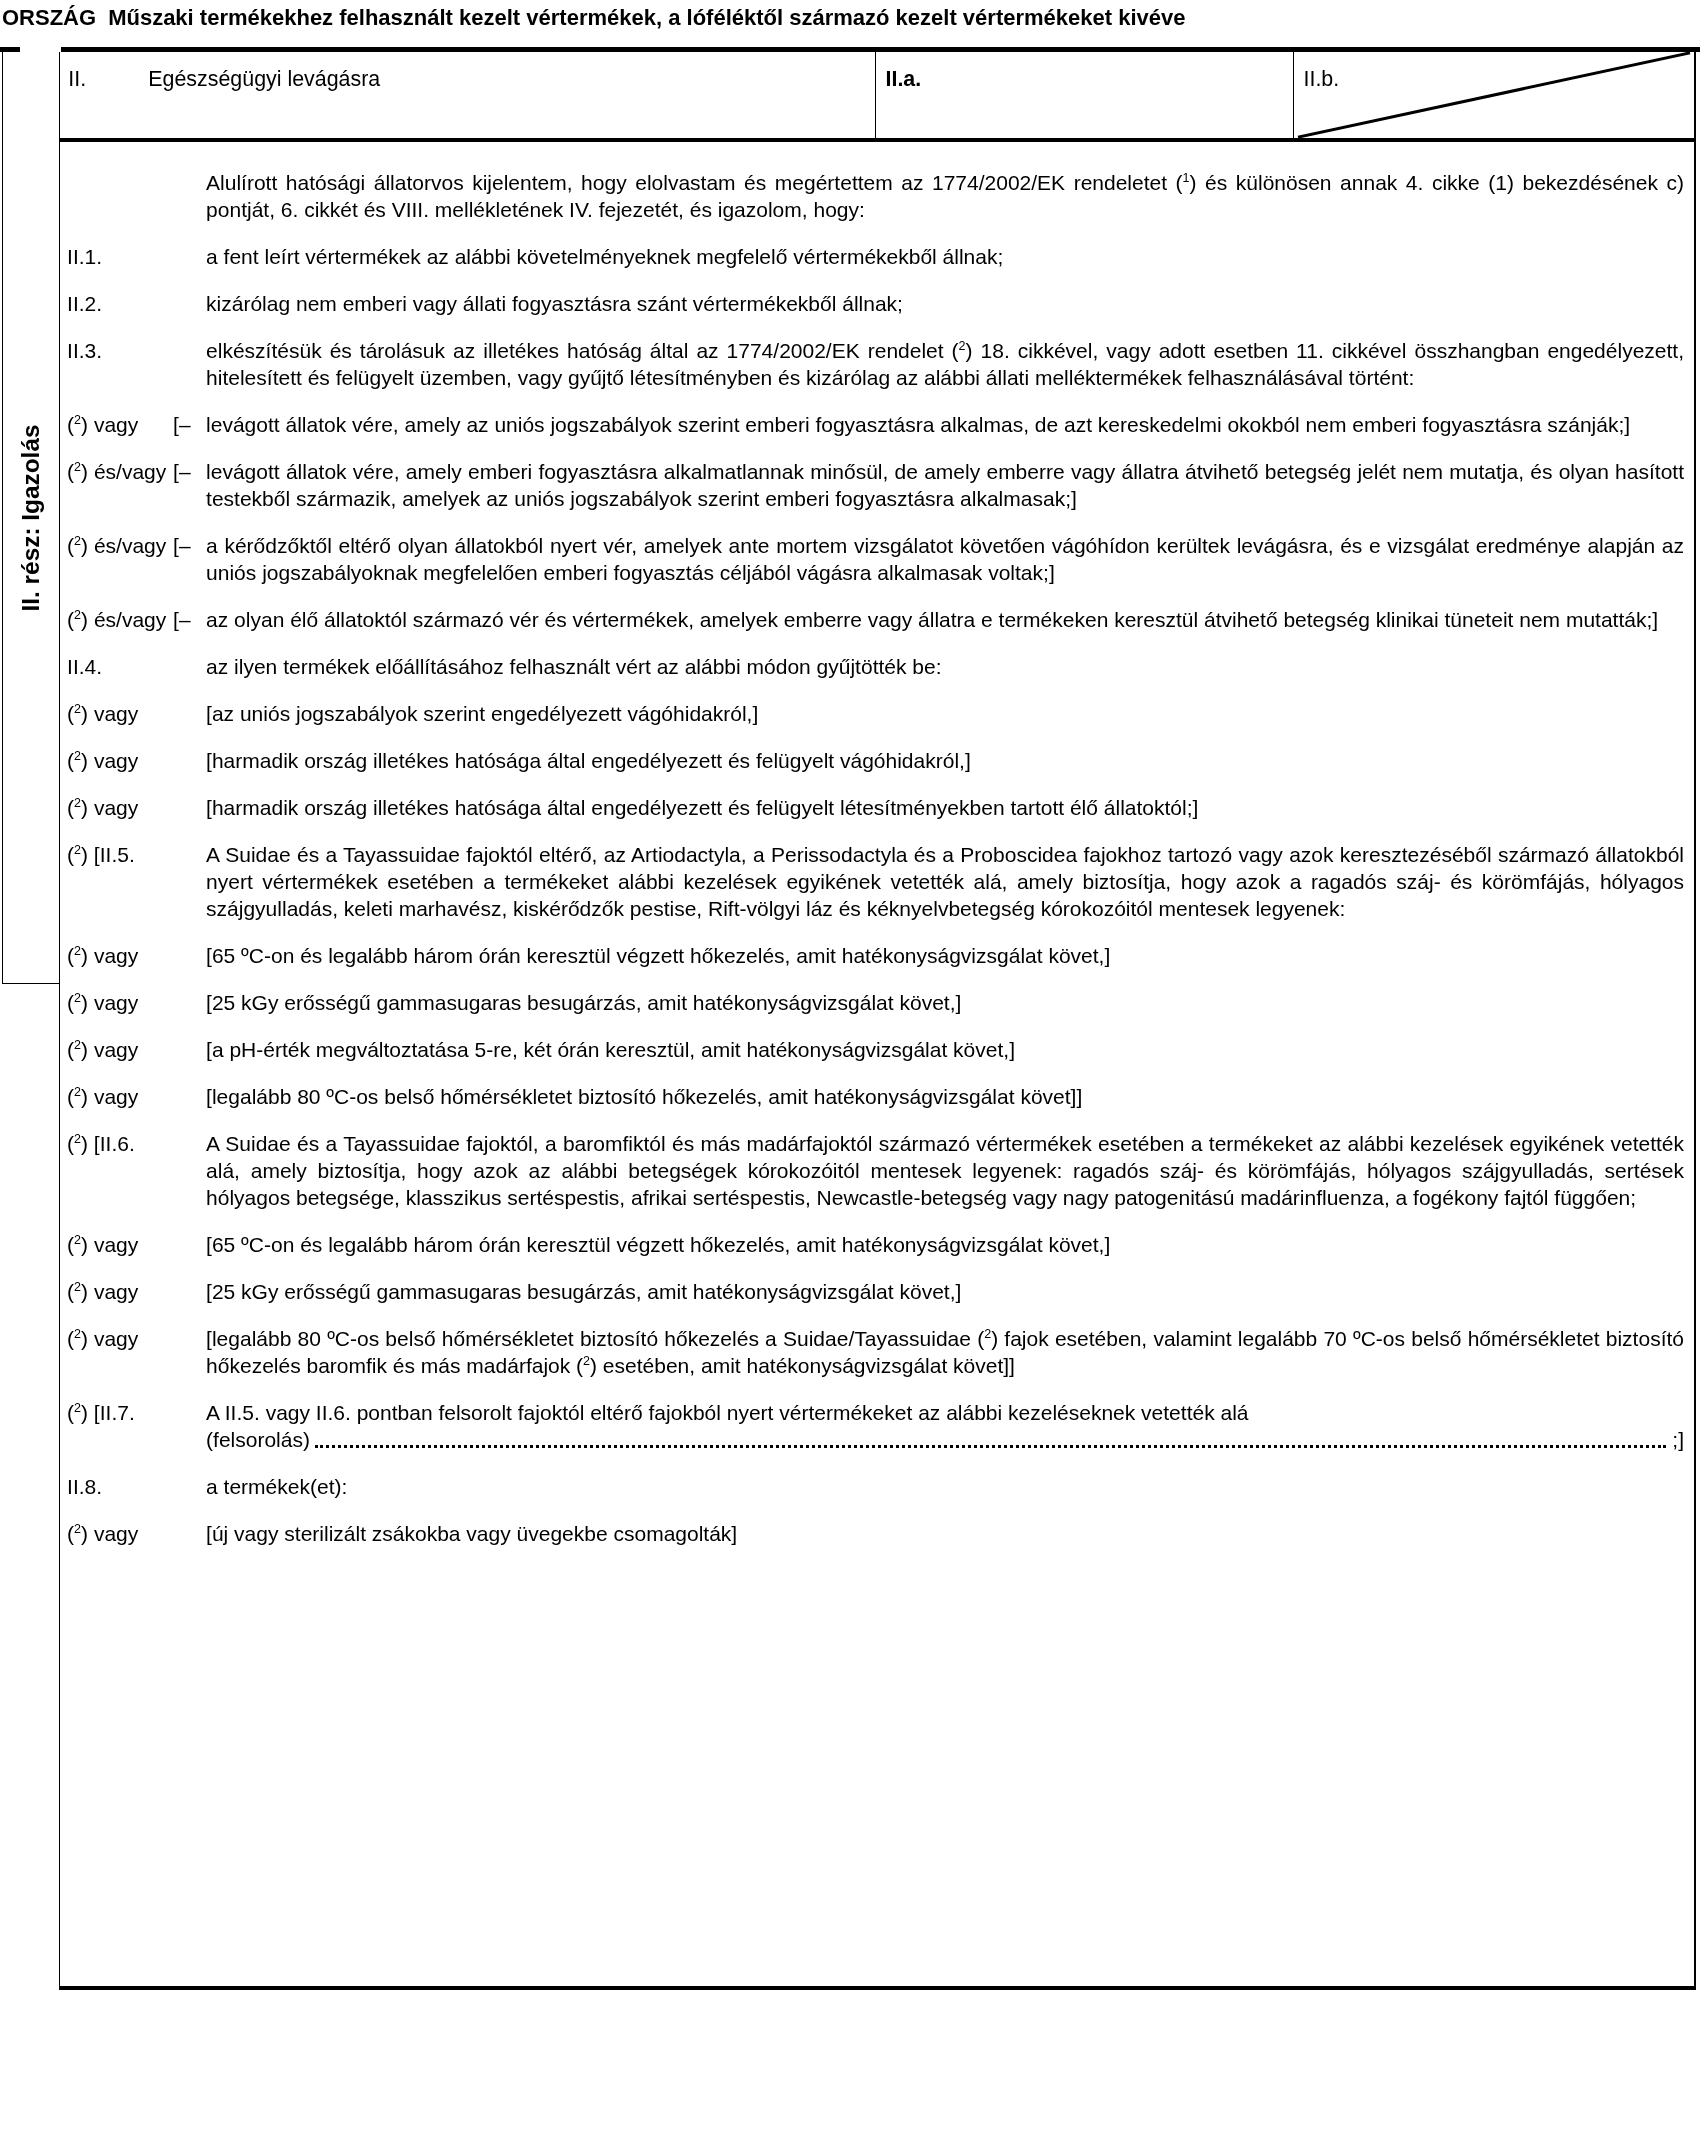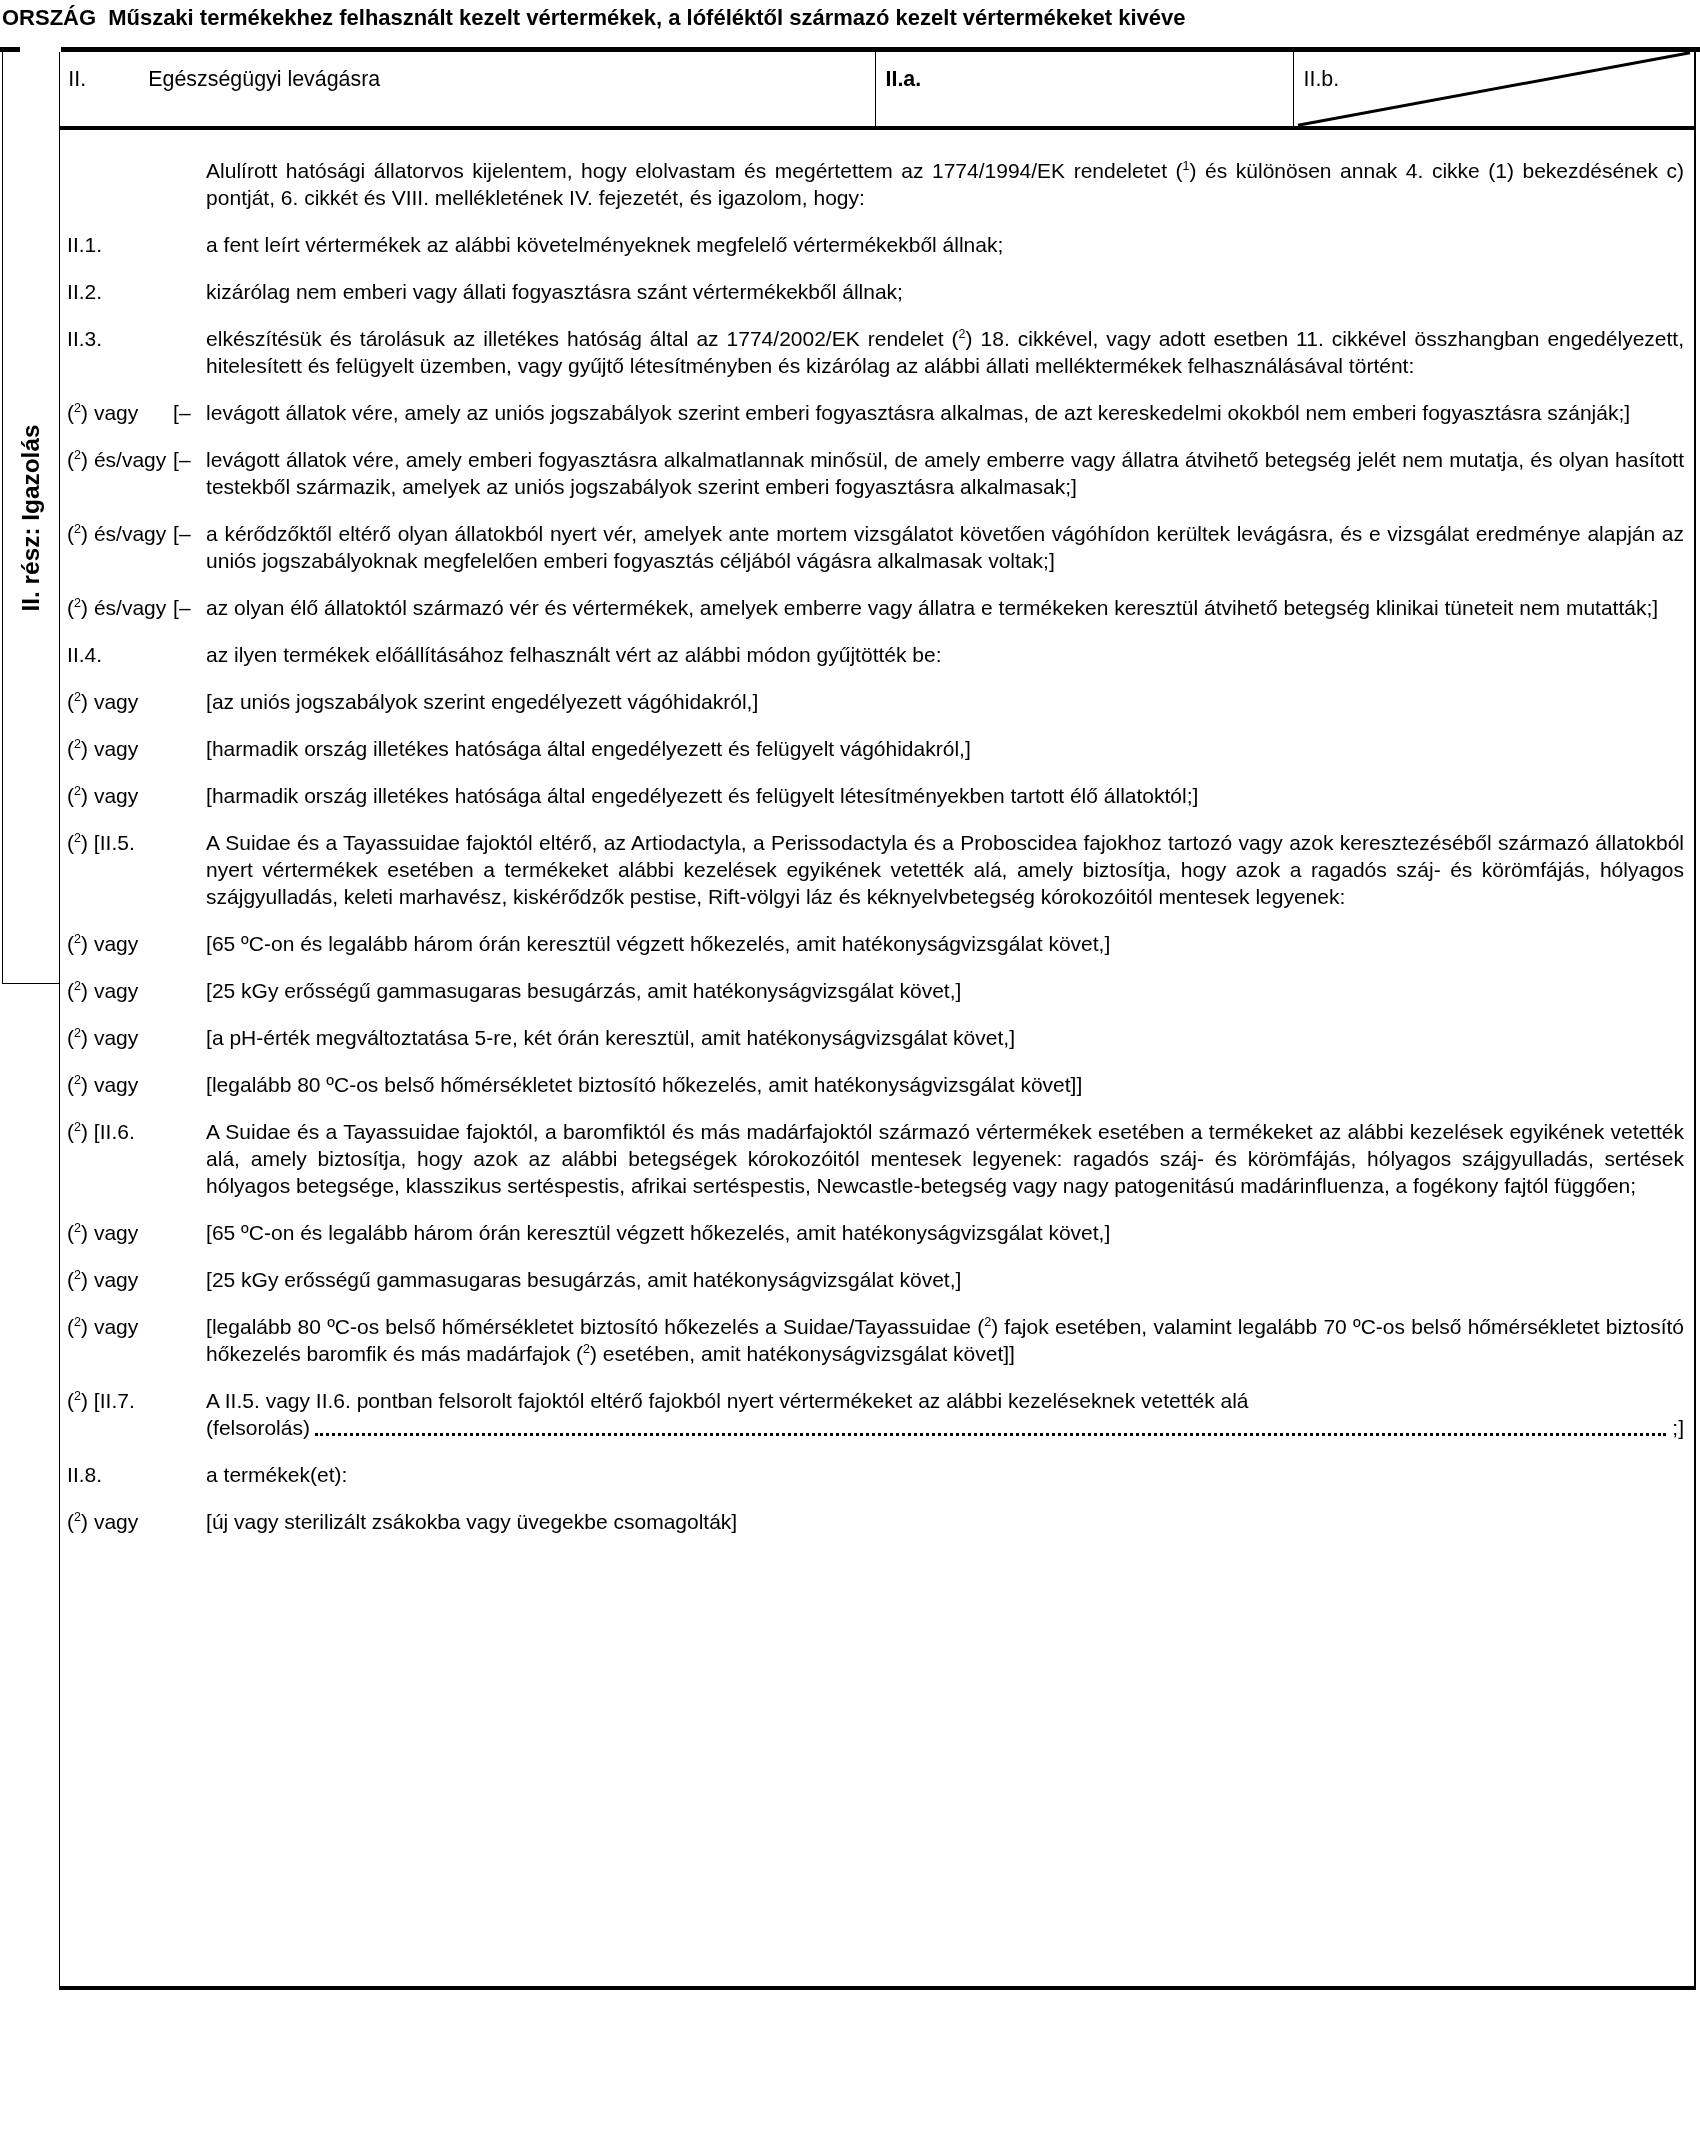--- a/index.html
+++ b/index.html
@@ -16,21 +16,21 @@
   .toprule{position:absolute;top:47px;left:0;width:1700px;height:5.4px;
     background:linear-gradient(to right,#000 0,#000 19.6px,#fff 19.6px,#fff 61px,#000 61px,#000 100%);}
   
   .sidebar{position:absolute;left:1.8px;top:52px;width:58px;height:932px;
     border-left:1.8px solid #000;border-bottom:1.8px solid #000;box-sizing:border-box;}
   .sidebar .rot{position:absolute;left:50%;top:50%;transform:translate(-50%,-50%) rotate(-90deg);
     white-space:nowrap;font-weight:bold;font-size:24.4px;}
   
   .ctable{position:absolute;left:59px;top:52px;width:1637px;height:1938px;box-sizing:border-box;
     border-left:1.8px solid #000;border-right:2.4px solid #000;border-bottom:4.2px solid #000;}
-  .thead{display:flex;height:78px;box-sizing:border-box;border-bottom:4.2px solid #000;font-size:21.4px;line-height:28px;}
+  .thead{display:flex;height:90px;box-sizing:border-box;border-bottom:4.2px solid #000;font-size:21.4px;line-height:28px;}
   .th{box-sizing:border-box;padding-top:13px;}
   .th1{width:815px;display:flex;padding-left:8.3px;}
   .th1 .no{width:80px;flex-shrink:0;}
   .th2{width:418px;border-left:1.8px solid #000;display:flex;padding-left:9.5px;padding-right:8.3px;}
   .th2 .no{width:65px;flex-shrink:0;font-weight:bold;}
   .th2 .ht{flex:1;text-align:justify;}
   .th3{flex:1;border-left:1.8px solid #000;position:relative;padding-left:9.5px;}
   .th3 .diag{position:absolute;left:0;top:0;width:100%;height:100%;display:block;}
   
   .tbody{padding:27px 10px 0 7.1px;font-size:21px;line-height:27px;}
@@ -72,21 +72,21 @@
       <svg class="diag" viewBox="0 0 100 100" preserveAspectRatio="none" aria-hidden="true">
         <line x1="1" y1="99" x2="99" y2="1" stroke="#000" stroke-width="1.2" vector-effect="non-scaling-stroke" style="stroke-width:3px"></line>
       </svg>
     </div>
   </div>
   <div class="tbody" id="rows">
       <div class="row">
         <div class="lbl">
           <span class="lr"></span>
         </div>
-        <div class="txt"><span>Alulírott hatósági állatorvos kijelentem, hogy elolvastam és megértettem az 1774/1994/EK rendeletet (</span><sup>1</sup><span>) és különösen annak 4. cikke (1) bekezdésének c) pontját, 6. cikkét és VIII. mellékletének IV. fejezetét, és igazolom, hogy:</span></div>
+        <div class="txt"><span>Alulírott hatósági állatorvos kijelentem, hogy elolvastam és megértettem az 1774/2002/EK rendeletet (</span><sup>1</sup><span>) és különösen annak 4. cikke (1) bekezdésének c) pontját, 6. cikkét és VIII. mellékletének IV. fejezetét, és igazolom, hogy:</span></div>
       </div>
       <div class="row">
         <div class="lbl">
           <span class="lr"><span>II.1.</span></span>
         </div>
         <div class="txt"><span>a fent leírt vértermékek az alábbi követelményeknek megfelelő vértermékekből állnak;</span></div>
       </div>
       <div class="row">
         <div class="lbl">
           <span class="lr"><span>II.2.</span></span>

